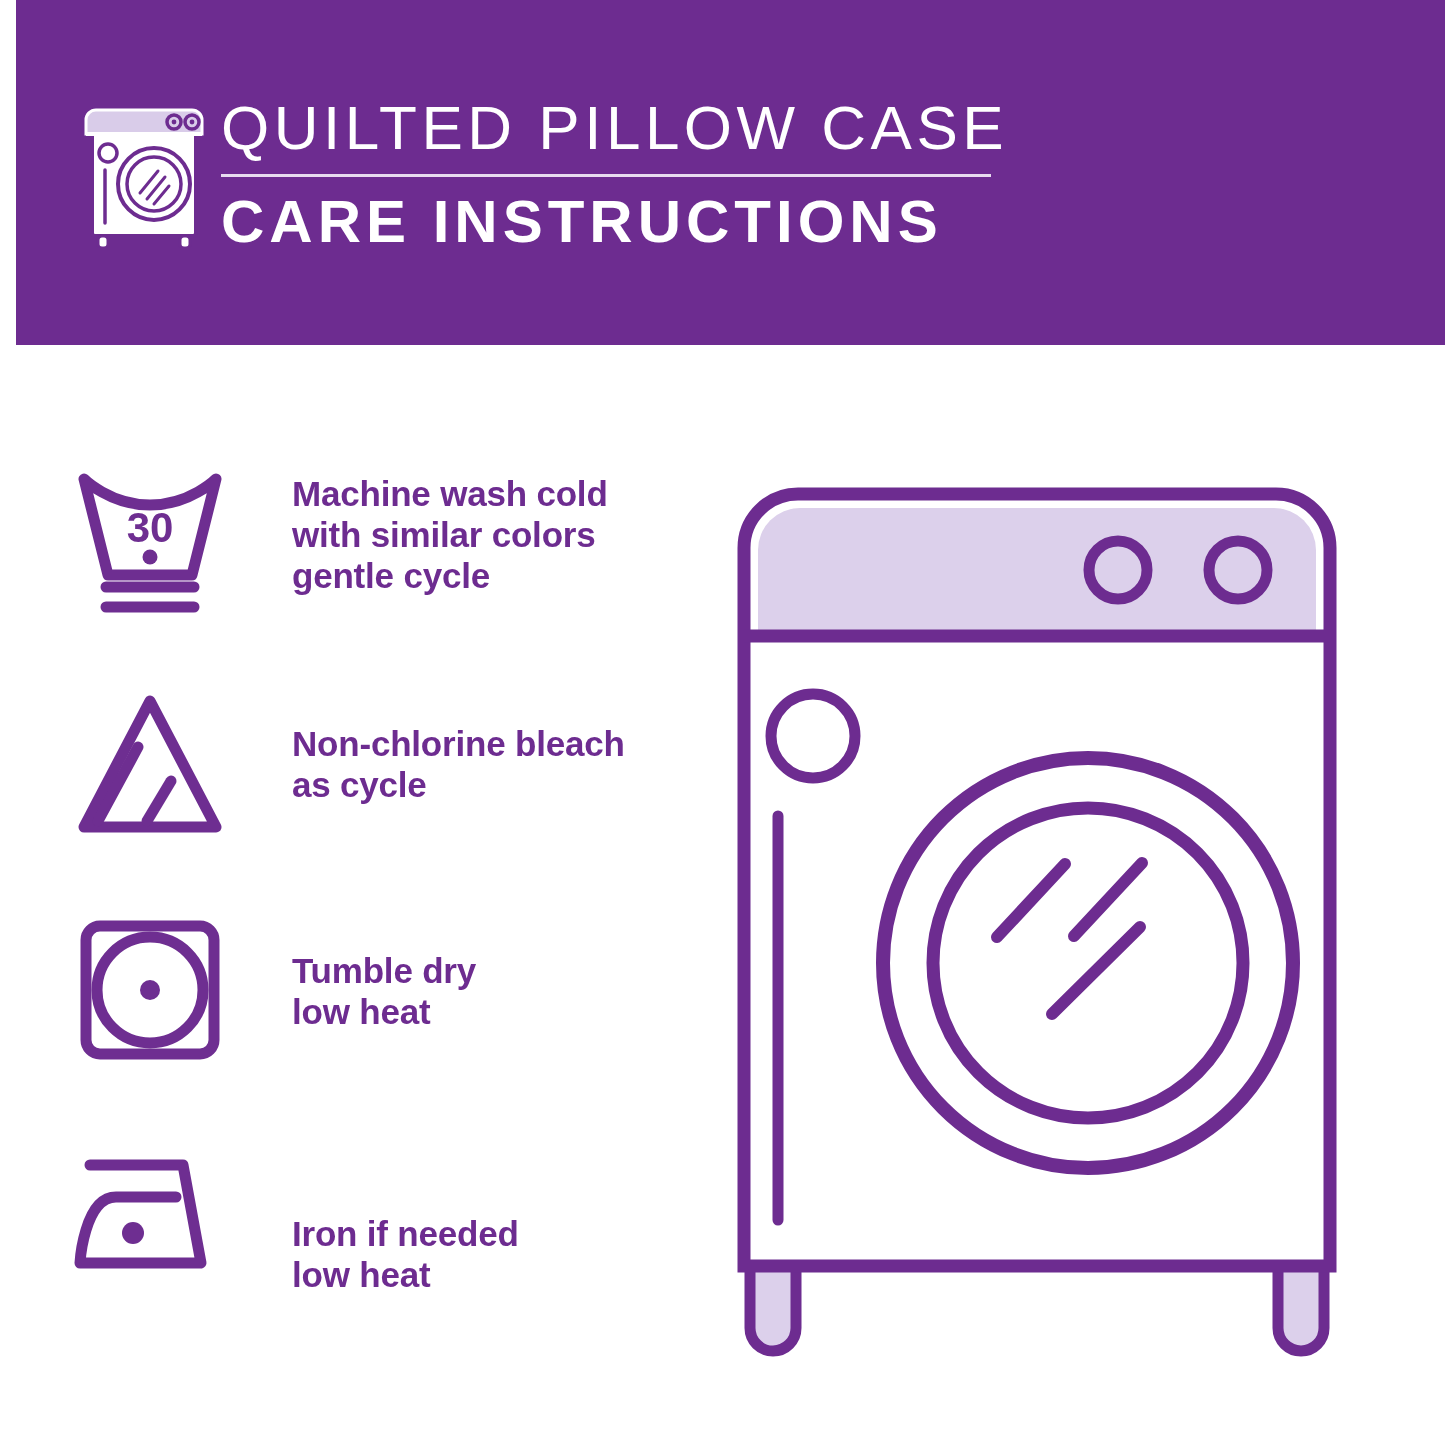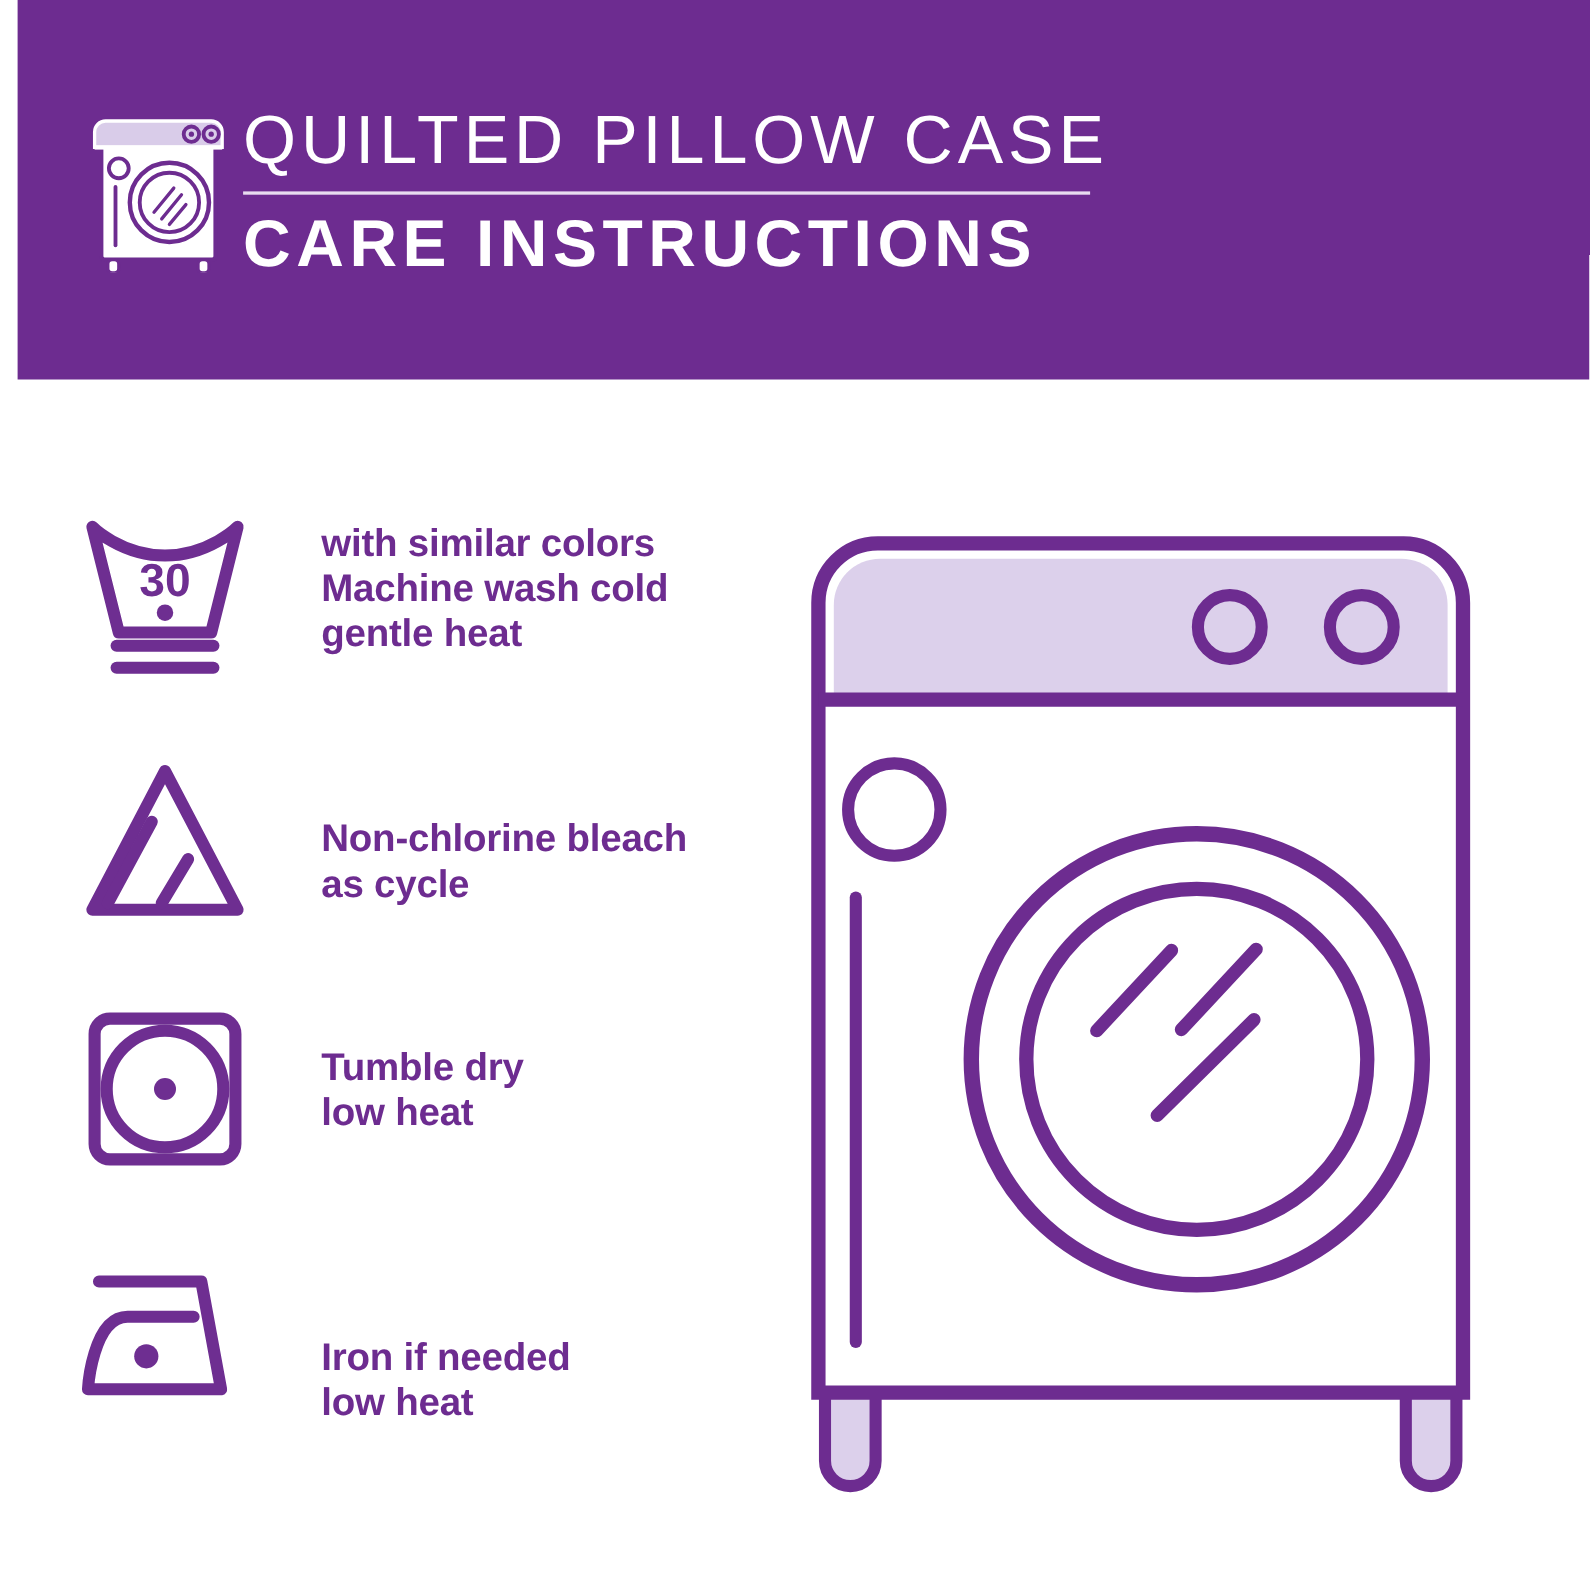--- a/index.html
+++ b/index.html
@@ -155,35 +155,35 @@
       <div class="care-icon">
         <svg viewBox="0 0 160 160" width="160" height="160" aria-hidden="true">
           <path d="M14 22 C14 22 40 48 80 48 C120 48 146 22 146 22 L122 118 L38 118 Z" fill="none" stroke="#6E2E91" stroke-width="11" stroke-linejoin="round" stroke-linecap="round"></path>
           <line x1="36" y1="130" x2="124" y2="130" stroke="#6E2E91" stroke-width="11" stroke-linecap="round"></line>
           <line x1="36" y1="150" x2="124" y2="150" stroke="#6E2E91" stroke-width="11" stroke-linecap="round"></line>
           <text x="80" y="85" text-anchor="middle" font-family="Liberation Sans, sans-serif" font-size="42" font-weight="700" fill="#6E2E91">30</text>
           <circle cx="80" cy="100" r="7.5" fill="#6E2E91"></circle>
         </svg>
       </div>
       <div class="care-text" style="top:16px;">
+        <span class="tl">Machine wash cold</span>
         <span class="tl">with similar colors</span>
-        <span class="tl">Machine wash cold</span>
-        <span class="tl">gentle heat</span>
+        <span class="tl">gentle cycle</span>
       </div>
     </div>
 
     <div class="care-row" style="top:340px;">
       <div class="care-icon">
         <svg viewBox="0 0 160 160" width="160" height="160" aria-hidden="true">
           <path d="M80 16 L146 142 L14 142 Z" fill="none" stroke="#6E2E91" stroke-width="11" stroke-linejoin="round"></path>
           <line x1="68" y1="62" x2="28" y2="136" stroke="#6E2E91" stroke-width="11" stroke-linecap="round"></line>
           <line x1="101" y1="96" x2="77" y2="136" stroke="#6E2E91" stroke-width="11" stroke-linecap="round"></line>
         </svg>
       </div>
-      <div class="care-text" style="top:38px;margin-top:19px;">
+      <div class="care-text" style="top:38px;">
         <span class="tl">Non-chlorine bleach</span>
         <span class="tl">as cycle</span>
       </div>
     </div>
 
     <div class="care-row" style="top:565px;">
       <div class="care-icon">
         <svg viewBox="0 0 160 160" width="160" height="160" aria-hidden="true">
           <rect x="16" y="16" width="128" height="128" rx="14" fill="none" stroke="#6E2E91" stroke-width="11"></rect>
           <circle cx="80" cy="80" r="53" fill="none" stroke="#6E2E91" stroke-width="11"></circle>

